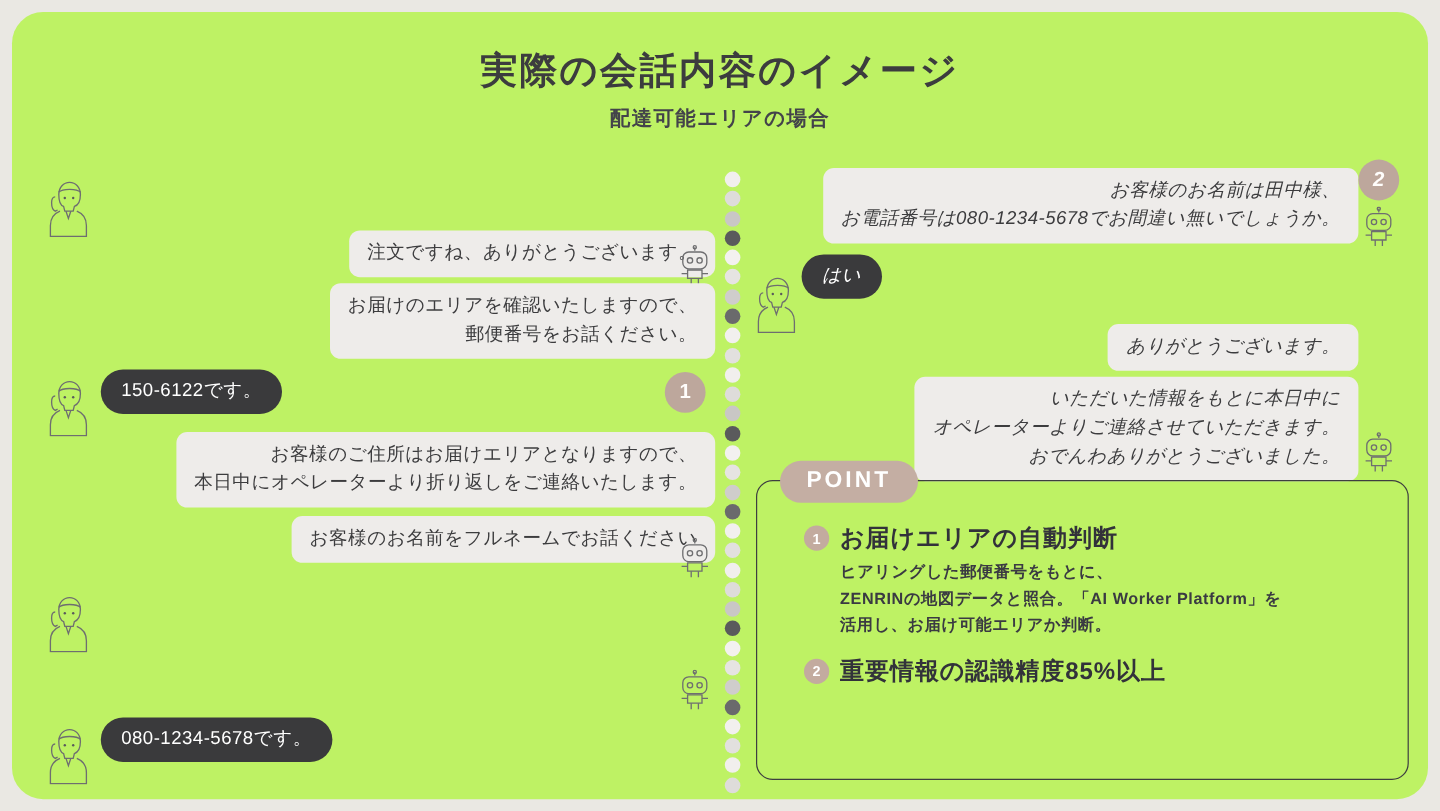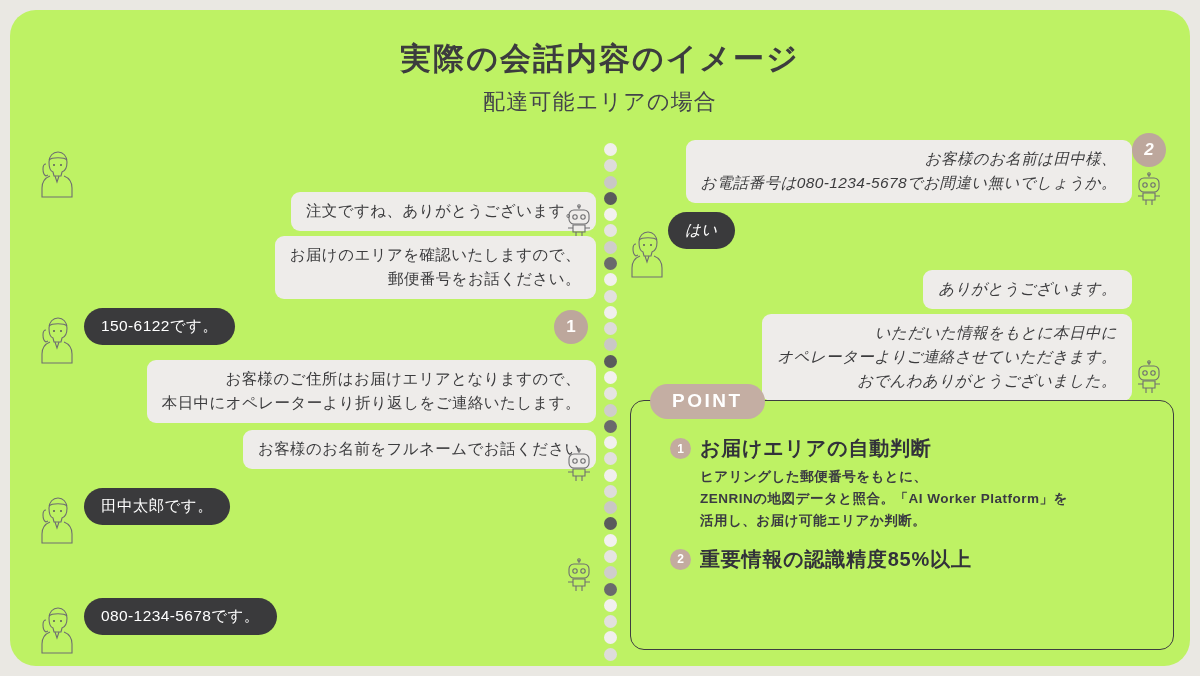--- a/index.html
+++ b/index.html
@@ -22,21 +22,21 @@
   }
 
   
   .header { position: absolute; left: 0; top: 30px; width: 100%; text-align: center; }
   .title {
     font-size: 31px; font-weight: bold; color: #3c3c3e;
     letter-spacing: 2px; line-height: 1.25;
   }
   .subtitle {
     margin-top: 8px;
-    font-size: 22px; font-weight: normal; color: #43434a;
+    font-size: 17px; font-weight: bold; color: #43434a;
     letter-spacing: 1.2px;
   }
 
   
   .divider {
     position: absolute;
     left: 592px; top: 133px;
     width: 16px; height: 518px;
     display: flex; flex-direction: column;
     align-items: center; justify-content: space-between;
@@ -270,21 +270,20 @@
             <path d="M13 16c0-6 4-10 9-10s9 4 9 10c0 5-2 9-5 10l-1 4h-7l-1-4c-3-1-4-5-4-10z"></path>
             <path d="M13 14c3-3 15-3 18 0"></path>
             <path d="M14 30c-5 2-8 6-8 12v9h30v-9c0-6-3-10-8-12"></path>
             <path d="M19 30l2 6 2-6"></path>
             <path d="M10 18c-2 0-3 2-3 5s1 6 3 7l2-1"></path>
             <circle cx="18" cy="19" r="1" fill="#5a5a5c" stroke="none"></circle>
             <circle cx="25" cy="19" r="1" fill="#5a5a5c" stroke="none"></circle>
           </g>
         </svg>
       </div>
-      <span class="bubble user" style="margin-left:48px;">田中太郎です。</span>
     </div>
 
     <div class="row align-right" style="height:58px;">
       <div class="robot" style="left:528px; top:18px;">
         <svg viewBox="0 0 30 34">
           <g fill="none" stroke="#6e6e70" stroke-width="1.1">
             <path d="M15 2v3"></path>
               <circle cx="15" cy="2" r="1.3"></circle>
             <rect x="5" y="6" width="20" height="14" rx="5"></rect>
             <circle cx="11" cy="13" r="2.2"></circle>

